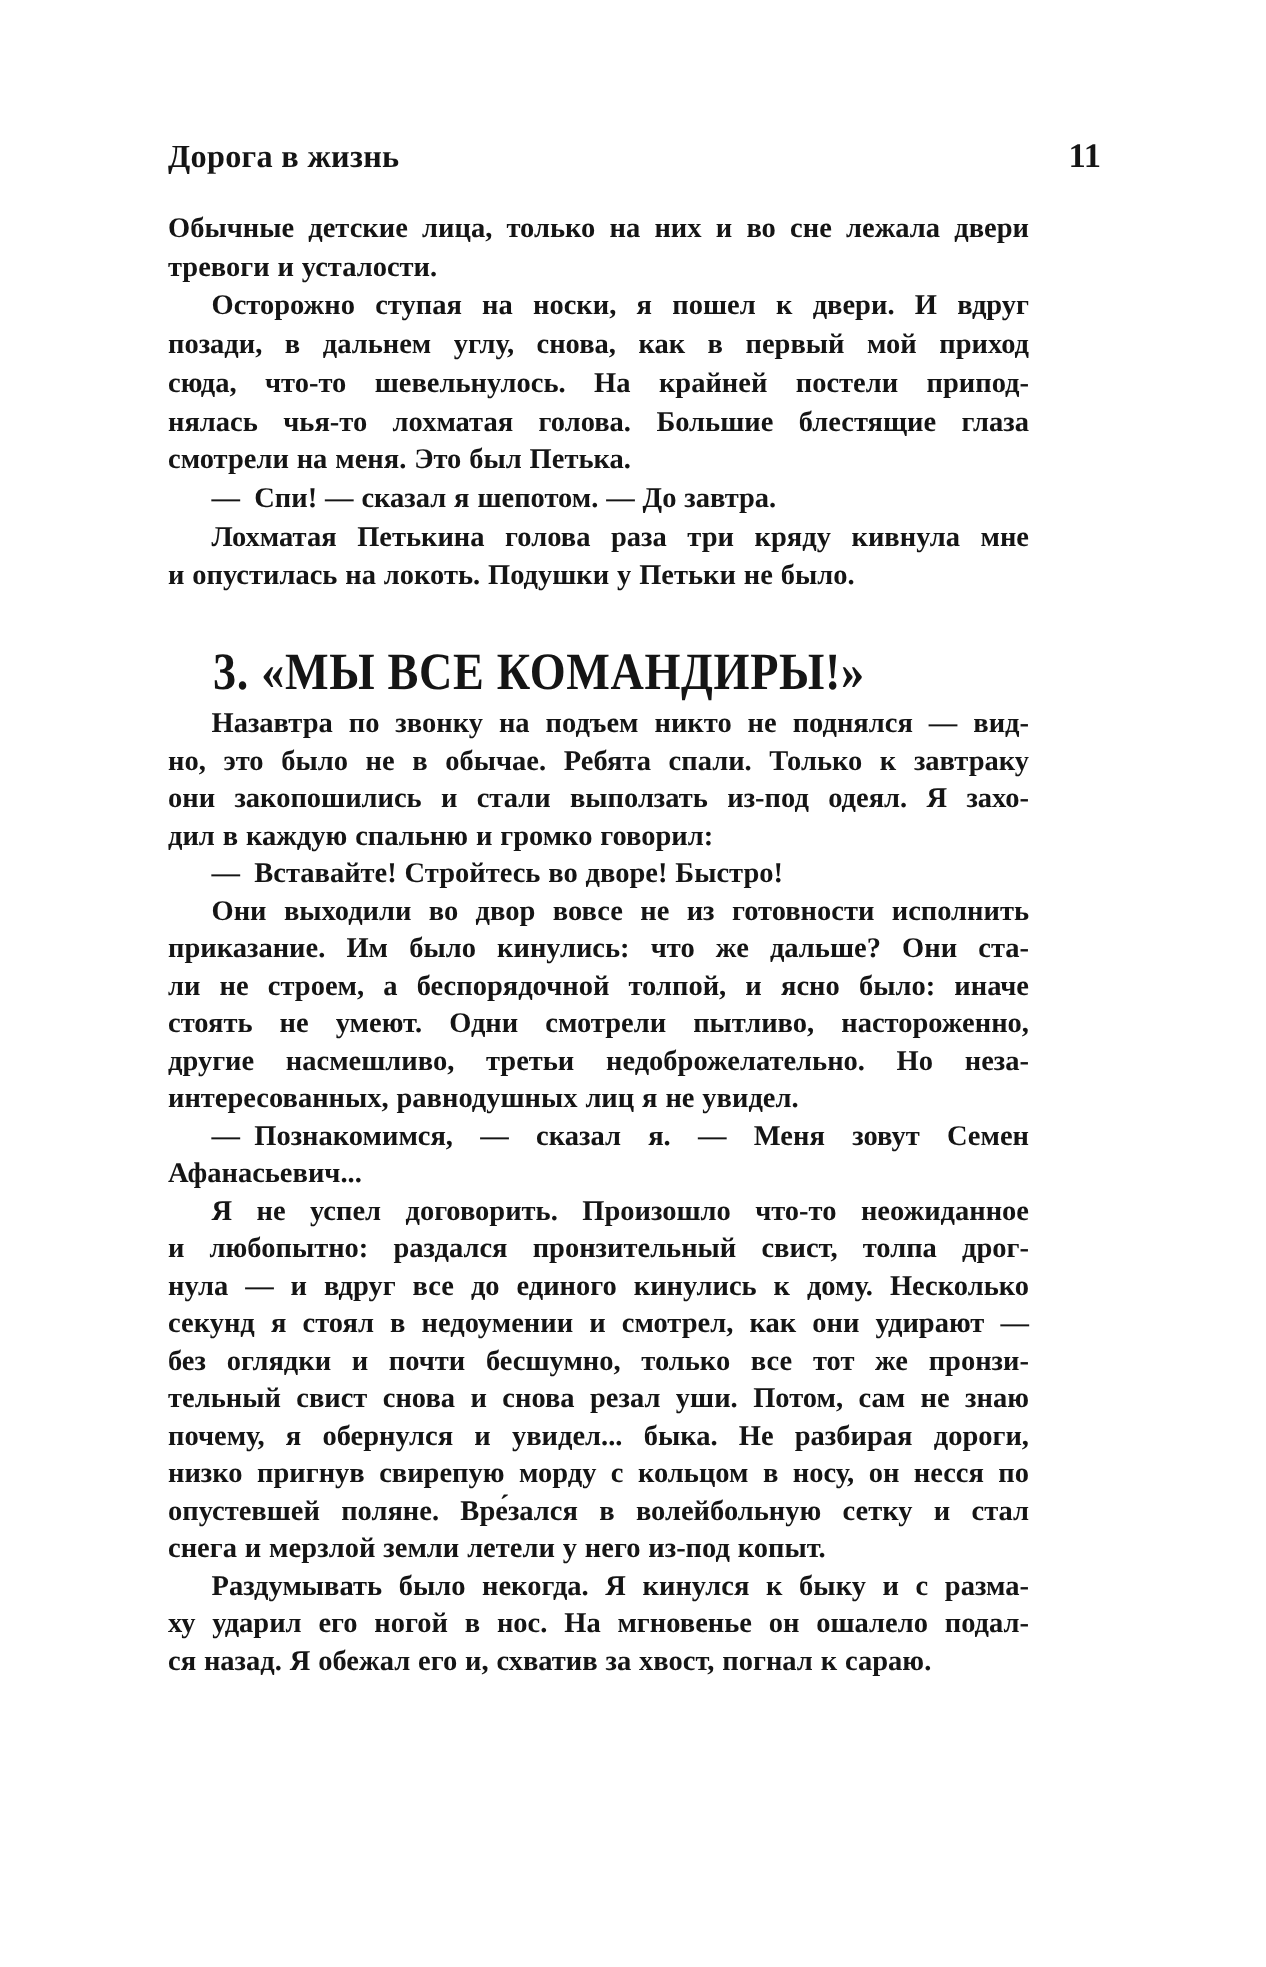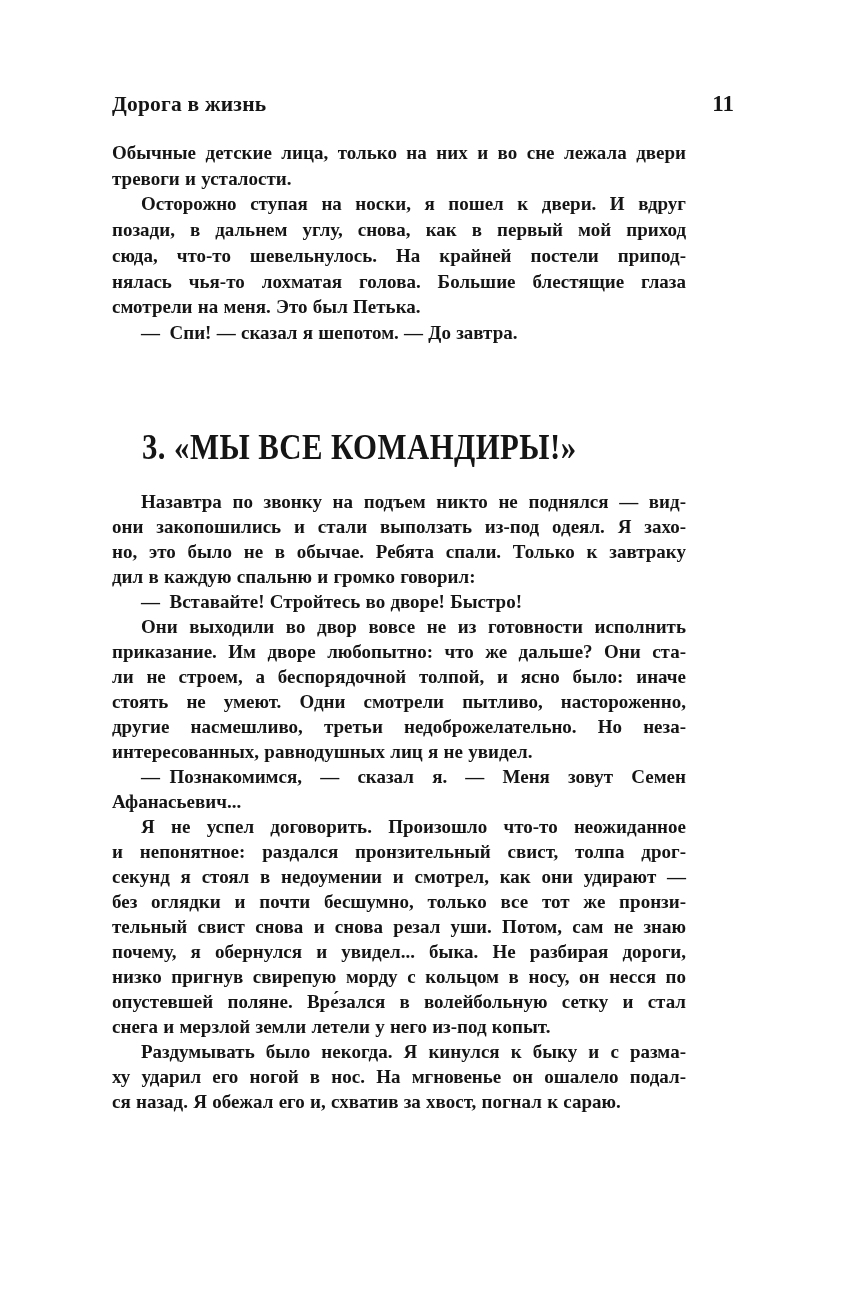--- a/index.html
+++ b/index.html
@@ -32,21 +32,21 @@
   .runhead .pagenum { font-size: 23px; }
 
   .textblock {
     position: absolute;
     left: 112px;
     width: 574px;
     font-size: 19px;
   }
   #block-before { top: 140px; }
   #block-before .pline { line-height: 25.7px; }
-  #block-after { top: 489px; }
+  #block-after { top: 470px; }
   #block-after .pline { line-height: 25px; }
 
   .pline {
     text-align: justify;
     text-align-last: justify;
     word-spacing: 0.5px;
   }
   .pline.last { text-align-last: left; }
   .pline.indent { padding-left: 29px; }
 
@@ -79,49 +79,54 @@
       <div>
         <div class="pline indent">Осторожно ступая на носки, я пошел к двери. И вдруг</div>
         <div class="pline">позади, в дальнем углу, снова, как в первый мой приход</div>
         <div class="pline">сюда, что-то шевельнулось. На крайней постели припод-</div>
         <div class="pline">нялась чья-то лохматая голова. Большие блестящие глаза</div>
         <div class="pline last">смотрели на меня. Это был Петька.</div>
       </div>
       <div>
         <div class="pline last indent">— Спи! — сказал я шепотом. — До завтра.</div>
       </div>
+      <div>
+        <div class="pline indent">Лохматая Петькина голова раза три кряду кивнула мне</div>
+        <div class="pline last">и опустилась на локоть. Подушки у Петьки не было.</div>
+      </div>
     </div>
 
   <div class="chapter-heading">3. «МЫ ВСЕ КОМАНДИРЫ!»</div>
 
   <div id="block-after" class="textblock">
       <div>
         <div class="pline indent">Назавтра по звонку на подъем никто не поднялся — вид-</div>
+        <div class="pline">но, это было не в обычае. Ребята спали. Только к завтраку</div>
         <div class="pline">они закопошились и стали выползать из-под одеял. Я захо-</div>
-        <div class="pline">но, это было не в обычае. Ребята спали. Только к завтраку</div>
         <div class="pline last">дил в каждую спальню и громко говорил:</div>
       </div>
       <div>
         <div class="pline last indent">— Вставайте! Стройтесь во дворе! Быстро!</div>
       </div>
       <div>
         <div class="pline indent">Они выходили во двор вовсе не из готовности исполнить</div>
-        <div class="pline">приказание. Им дворе любопытно: что же дальше? Они ста-</div>
+        <div class="pline">приказание. Им было кинулись: что же дальше? Они ста-</div>
         <div class="pline">ли не строем, а беспорядочной толпой, и ясно было: иначе</div>
         <div class="pline">стоять не умеют. Одни смотрели пытливо, настороженно,</div>
         <div class="pline">другие насмешливо, третьи недоброжелательно. Но неза-</div>
         <div class="pline last">интересованных, равнодушных лиц я не увидел.</div>
       </div>
       <div>
         <div class="pline indent">— Познакомимся, — сказал я. — Меня зовут Семен</div>
         <div class="pline last">Афанасьевич...</div>
       </div>
       <div>
         <div class="pline indent">Я не успел договорить. Произошло что-то неожиданное</div>
-        <div class="pline">и непонятное: раздался пронзительный свист, толпа дрог-</div>
+        <div class="pline">и любопытно: раздался пронзительный свист, толпа дрог-</div>
+        <div class="pline">нула — и вдруг все до единого кинулись к дому. Несколько</div>
         <div class="pline">секунд я стоял в недоумении и смотрел, как они удирают —</div>
         <div class="pline">без оглядки и почти бесшумно, только все тот же пронзи-</div>
         <div class="pline">тельный свист снова и снова резал уши. Потом, сам не знаю</div>
         <div class="pline">почему, я обернулся и увидел... быка. Не разбирая дороги,</div>
         <div class="pline">низко пригнув свирепую морду с кольцом в носу, он несся по</div>
         <div class="pline">опустевшей поляне. Вре́зался в волейбольную сетку и стал</div>
         <div class="pline last">снега и мерзлой земли летели у него из-под копыт.</div>
       </div>
       <div>
         <div class="pline indent">Раздумывать было некогда. Я кинулся к быку и с разма-</div>

